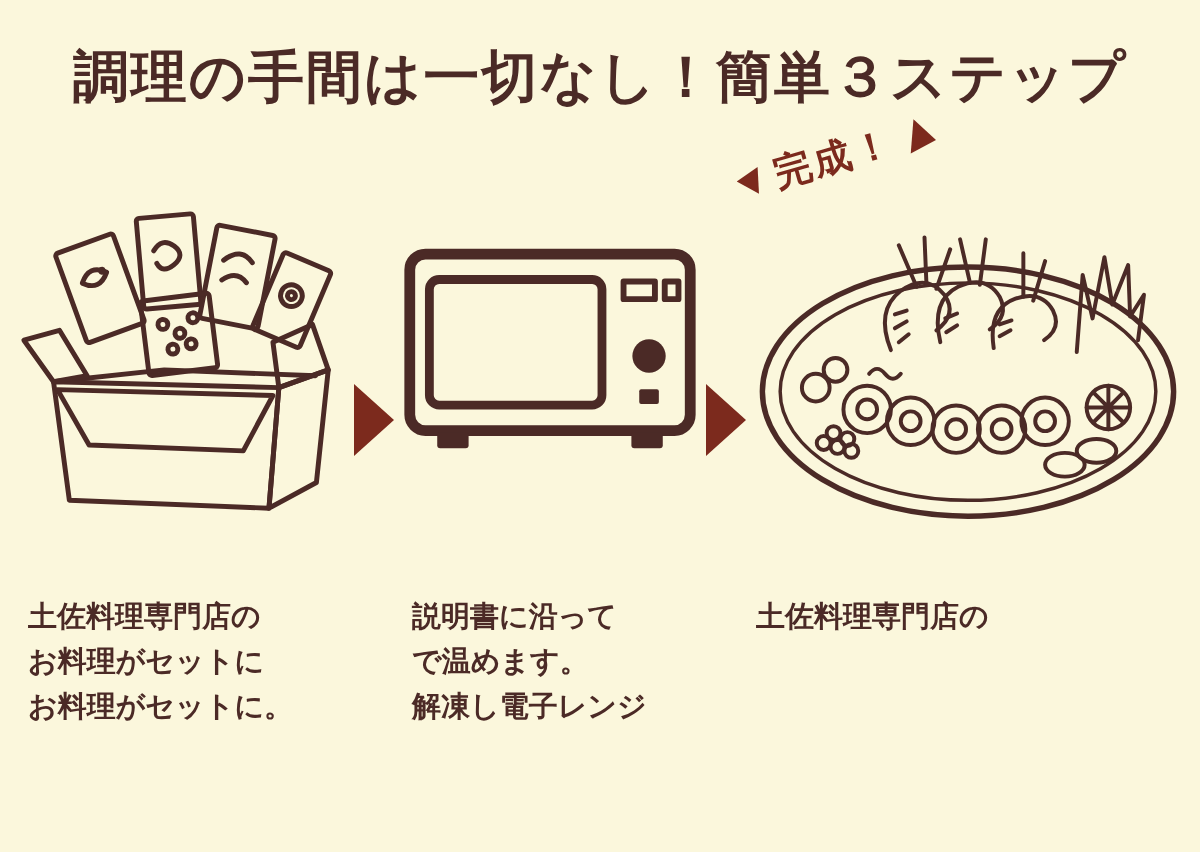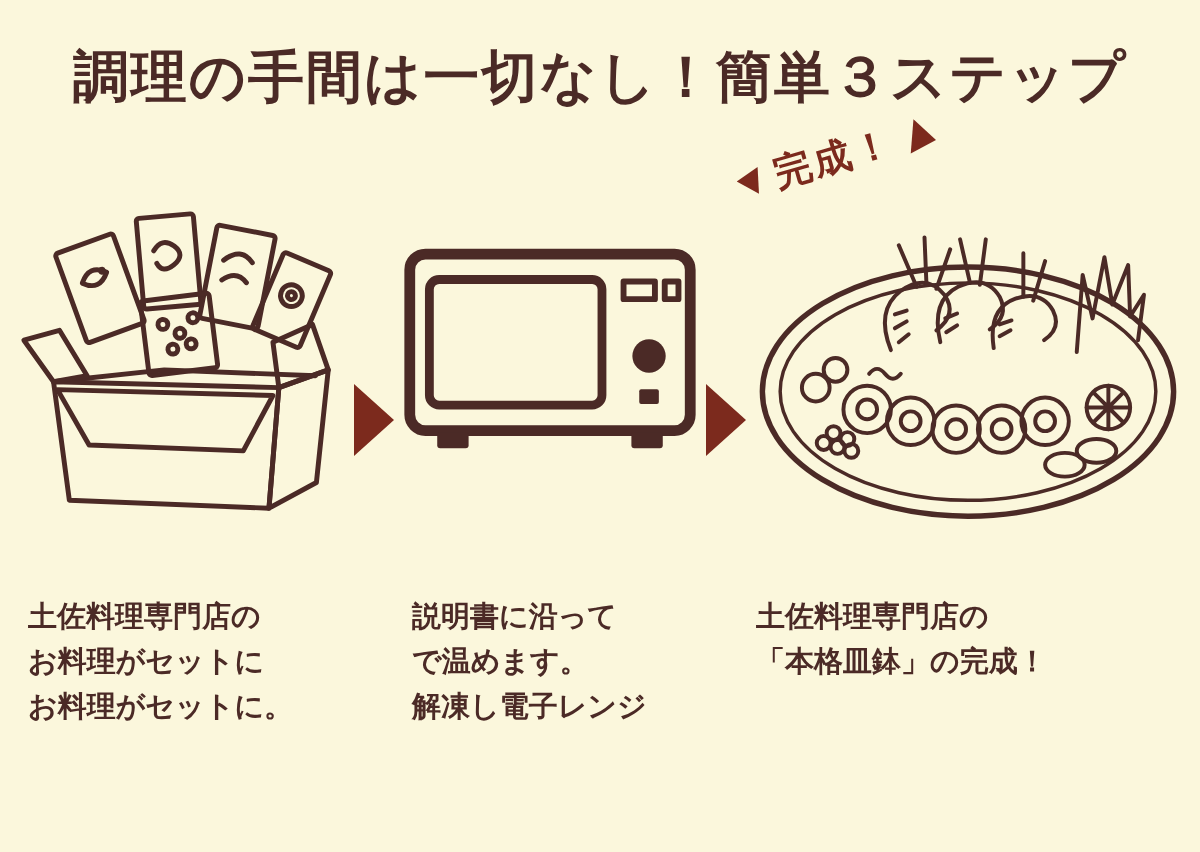--- a/index.html
+++ b/index.html
@@ -225,18 +225,17 @@
 
             <ellipse cx="318" cy="284" rx="20" ry="12"></ellipse>
             <ellipse cx="350" cy="270" rx="20" ry="12"></ellipse>
 
             <path d="M120 192 q8 -10 16 0 q8 10 16 0"></path>
           </g>
         </svg>
       </div>
       <div class="caption">
         <span class="line">土佐料理専門店の</span>
-        <span class="line">「本格皿鉢」の完成！</span>
       </div>
     </div>
 
   </div>
 </div>
 
 </body></html>

